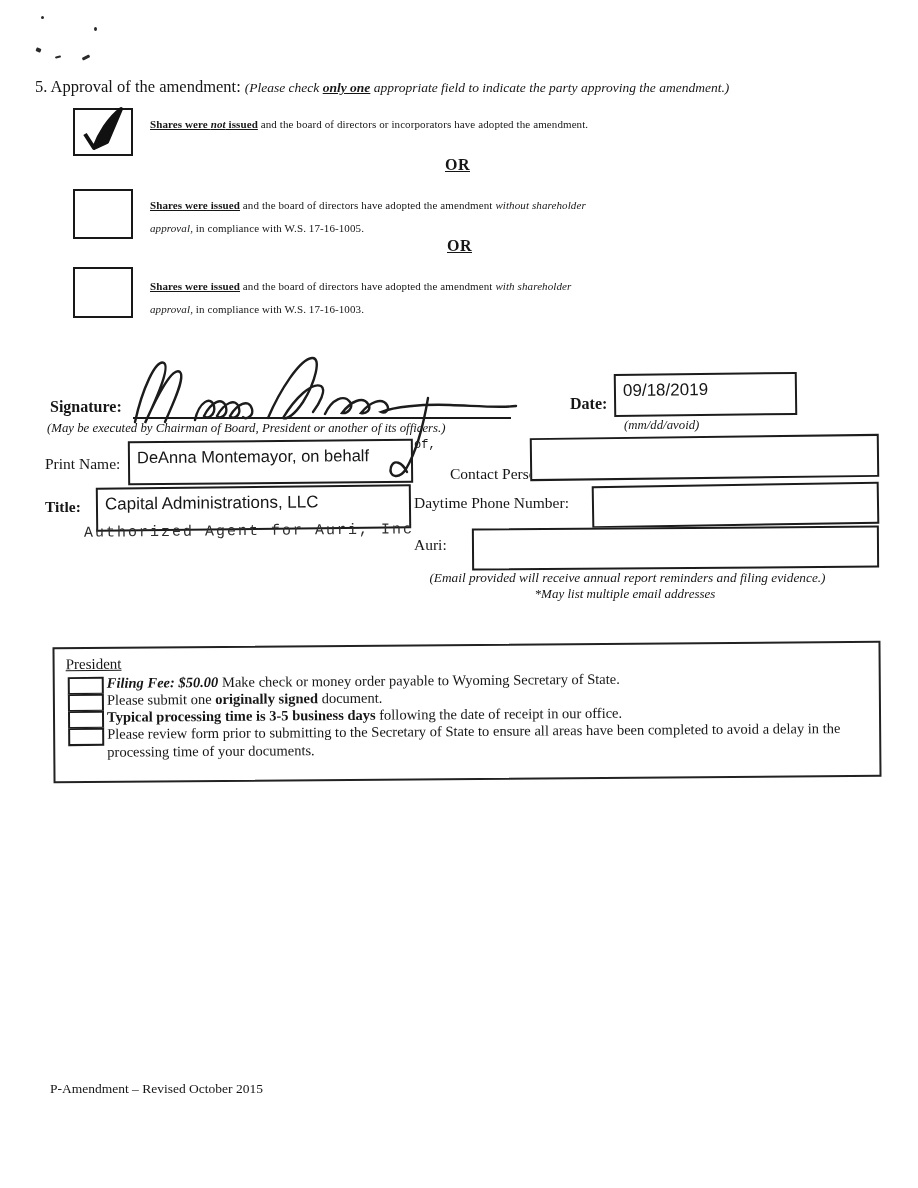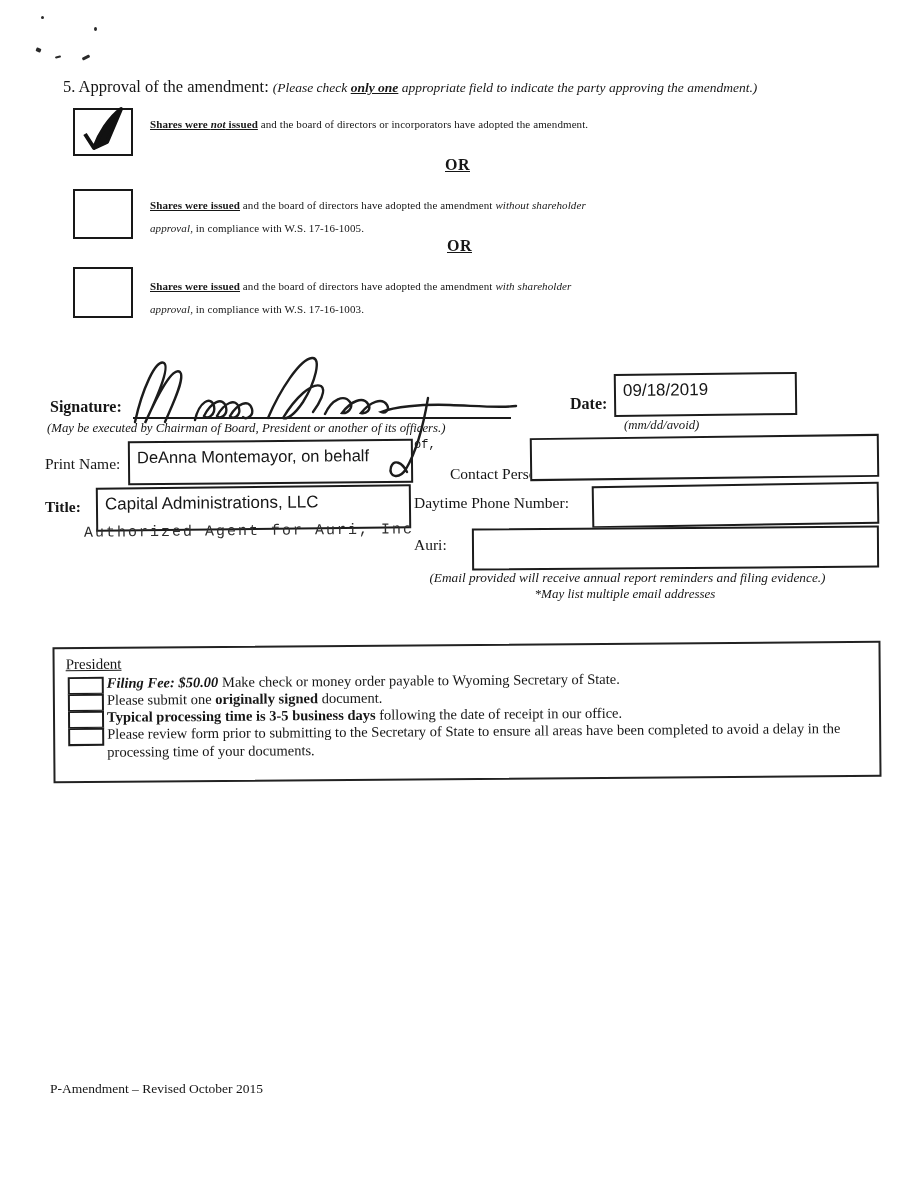--- a/index.html
+++ b/index.html
@@ -43,21 +43,21 @@
 </style>
 </head>
 <body>
 
 <div class="speck" style="left:41px;top:16px;width:3px;height:3px;"></div>
 <div class="speck" style="left:94px;top:27px;width:3px;height:4px;"></div>
 <div class="speck" style="left:36px;top:48px;width:5px;height:4px;border-radius:1px;transform:rotate(20deg);"></div>
 <div class="speck" style="left:55px;top:56px;width:6px;height:2px;border-radius:1px;transform:rotate(-12deg);"></div>
 <div class="speck" style="left:82px;top:56px;width:8px;height:3px;border-radius:1px;transform:rotate(-25deg);"></div>
 
-<div class="abs" style="left:35px;top:77px;white-space:nowrap;margin-left:28px;">
+<div class="abs" style="left:35px;top:77px;white-space:nowrap;">
   <span style="font-size:16.5px;">5. Approval of the amendment:</span>
   <span style="font-size:13.5px;font-style:italic;">
     <span>(Please check </span><span class="b u">only one</span><span> appropriate field to indicate the party approving the amendment.)</span>
   </span>
 </div>
 
 <div class="bigbox" style="left:73px;top:108px;width:56px;height:44px;">
   <span style="position:absolute;left:2px;top:-4px;">
     <svg width="52" height="52" viewBox="0 0 52 52">
       <path d="M 8,28 L 17,42 C 22,28 32,12 44,3 L 30,36 L 17,42" fill="#111" stroke="#111" stroke-width="4" stroke-linejoin="round"></path>

